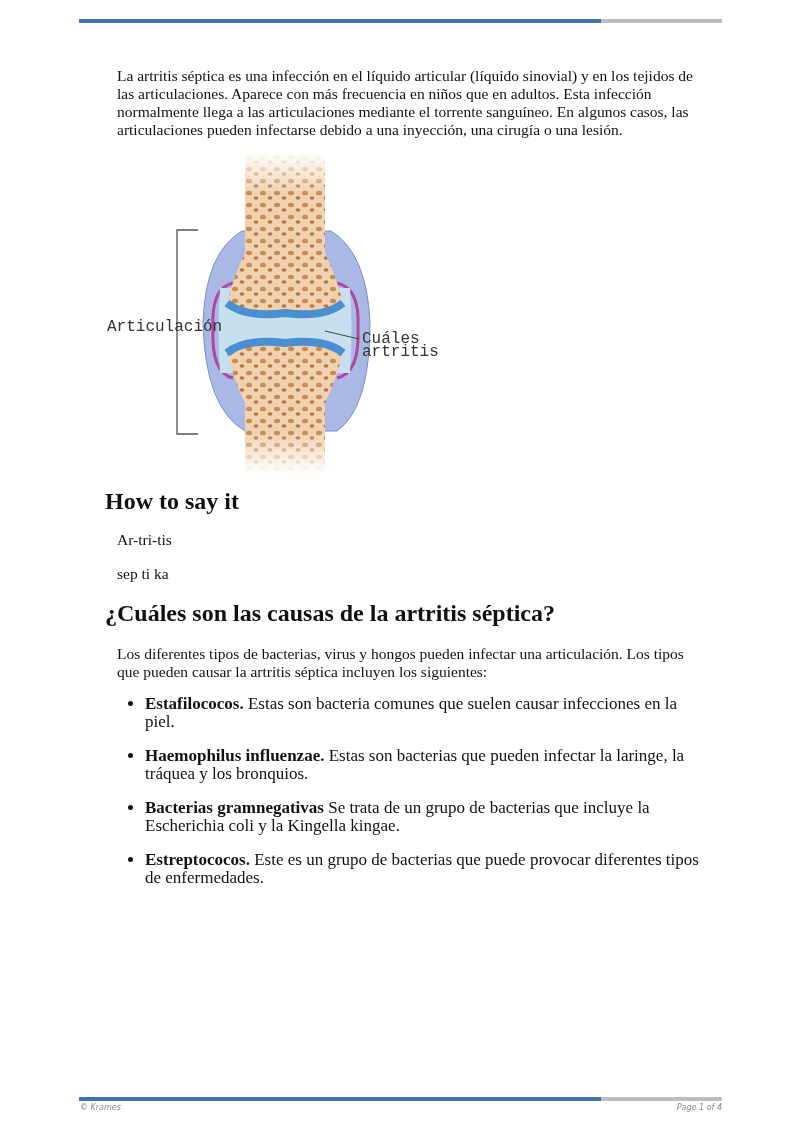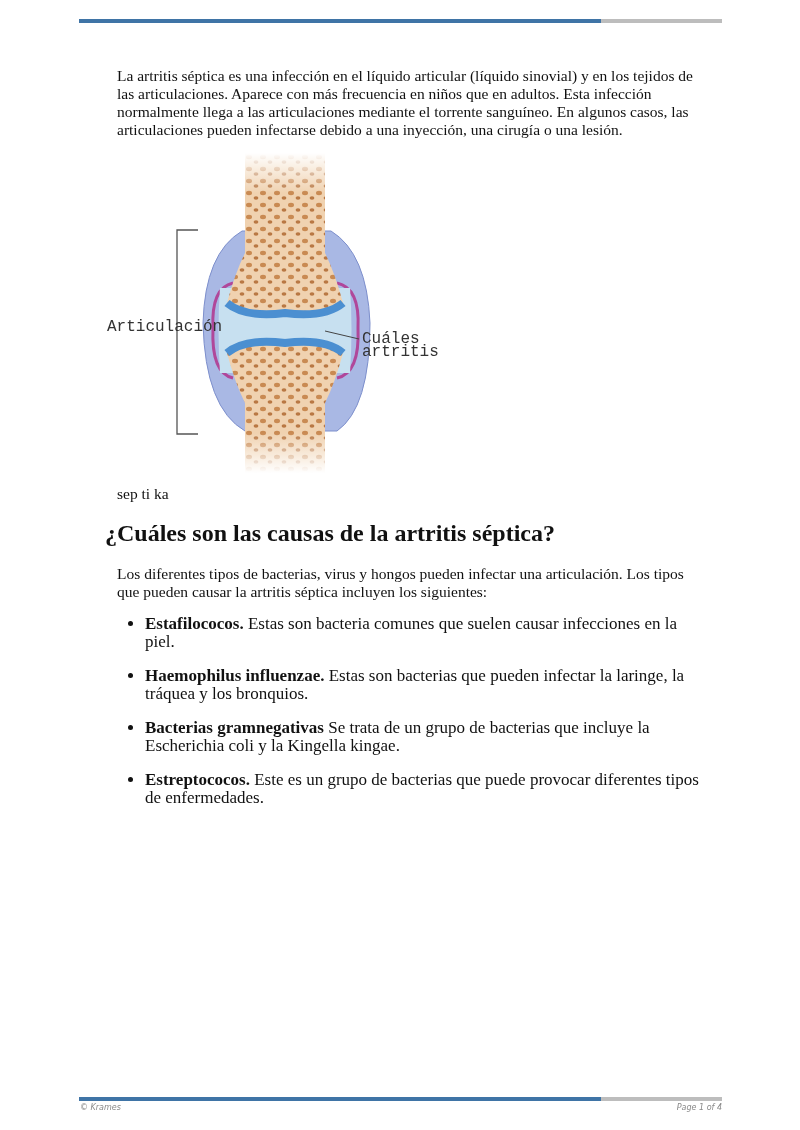--- a/index.html
+++ b/index.html
@@ -74,20 +74,22 @@
       <rect x="100" y="0" width="170" height="40" fill="url(#fadeTop)"></rect>
       <rect x="100" y="280" width="170" height="40" fill="url(#fadeBot)"></rect>
 
       <line x1="220" y1="178" x2="254" y2="186" stroke="#444" stroke-width="1"></line>
     </svg>
     <span class="fig-label" style="left:2px; top:168px;">Articulación</span>
     <span class="fig-label" style="left:257px; top:180px;">Cuáles</span>
     <span class="fig-label" style="left:257px; top:193px;">artritis</span>
   </div>
 
+  <h2 class="h-say">How to say it</h2>
+  <p class="pron">Ar-tri-tis</p>
   <p class="pron">sep ti ka</p>
 
   <h2 class="h-causes">¿Cuáles son las causas de la artritis séptica?</h2>
   <p>Los diferentes tipos de bacterias, virus y hongos pueden infectar una articulación. Los tipos que pueden causar la artritis séptica incluyen los siguientes:</p>
 
   <ul>
     <li><b>Estafilococos.</b><span> Estas son bacteria comunes que suelen causar infecciones en la piel.</span></li>
     <li><b>Haemophilus influenzae.</b><span> Estas son bacterias que pueden infectar la laringe, la tráquea y los bronquios.</span></li>
     <li><b>Bacterias gramnegativas</b><span> Se trata de un grupo de bacterias que incluye la Escherichia coli y la Kingella kingae.</span></li>
     <li><b>Estreptococos.</b><span> Este es un grupo de bacterias que puede provocar diferentes tipos de enfermedades.</span></li>

